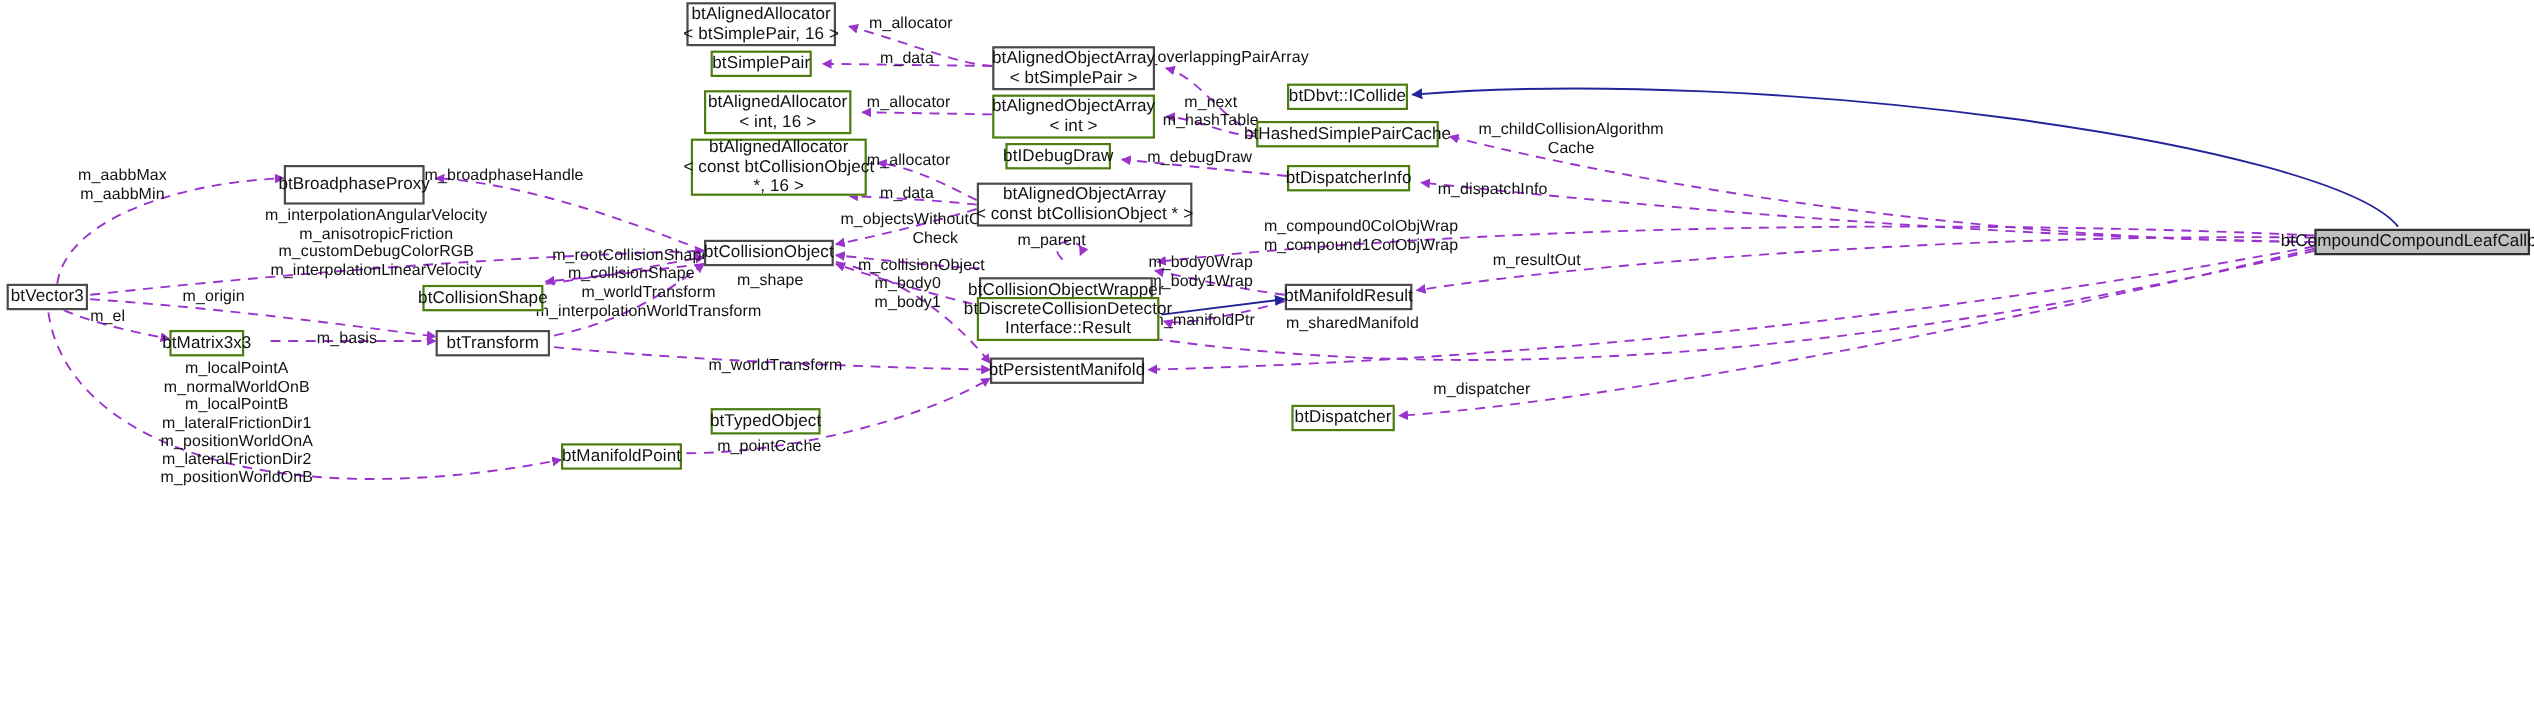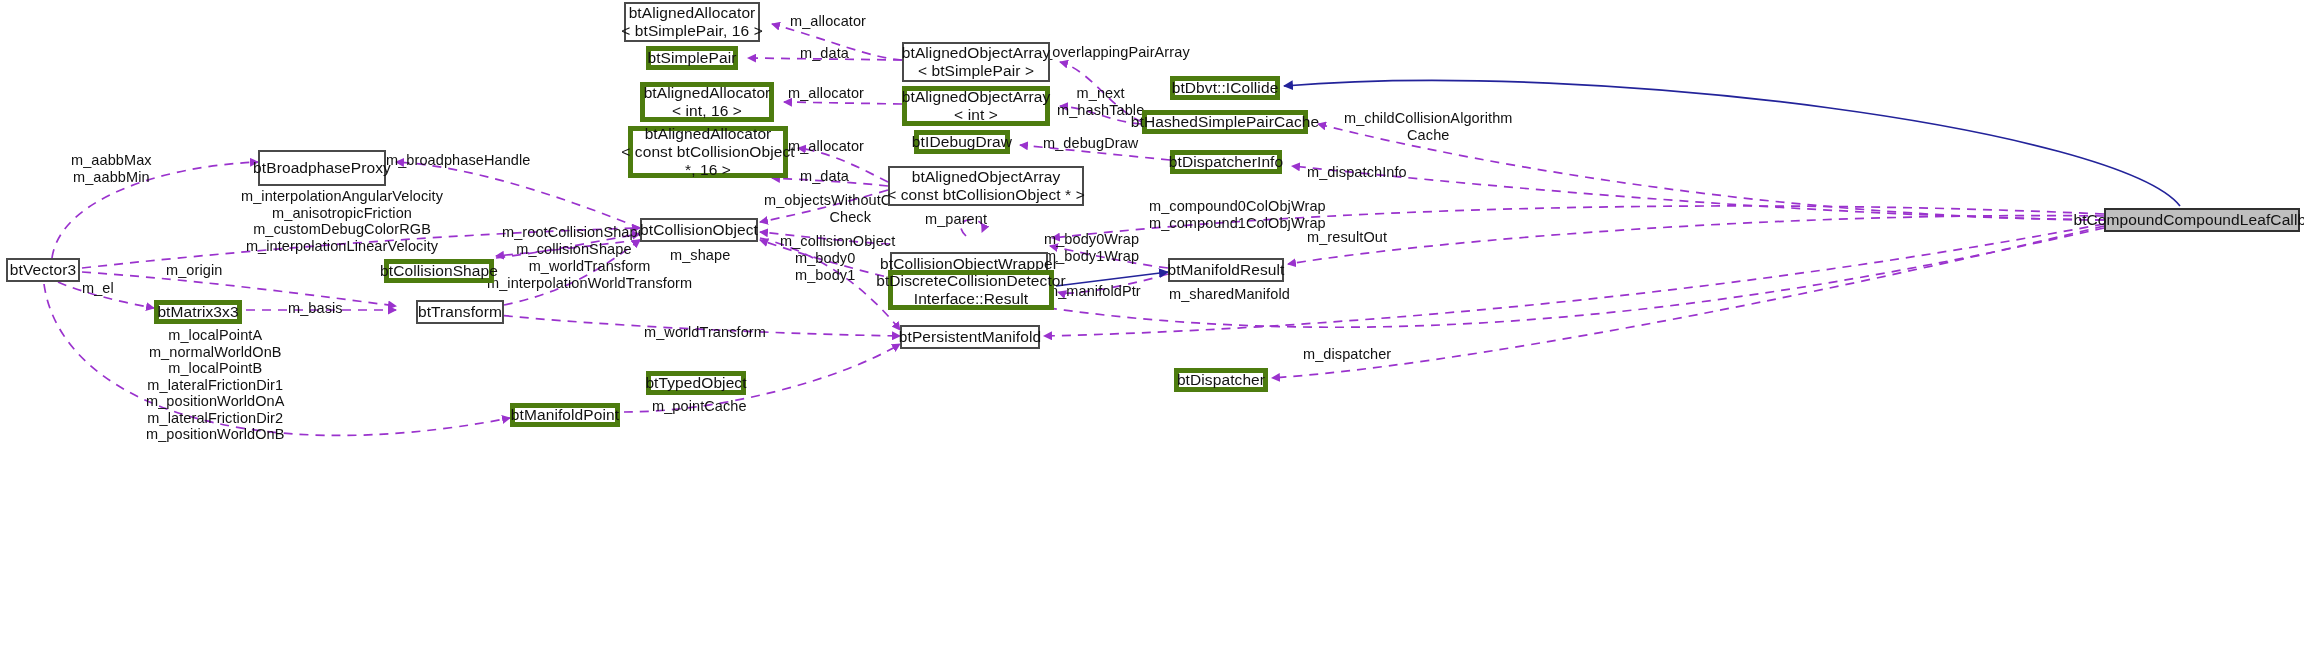--- a/index.html
+++ b/index.html
@@ -20,21 +20,21 @@
     left: 0;
     top: 0;
     width: 2304px;
     height: 650px;
     pointer-events: none;
   }
   .uml-node {
     position: absolute;
     box-sizing: border-box;
     background: #ffffff;
-    border: 5px solid #4d7c0f;
+    border: 2px solid #4d7c0f;
     color: #111111;
     font-size: 15.5px;
     line-height: 1.18;
     text-align: center;
     display: flex;
     flex-direction: column;
     align-items: center;
     justify-content: center;
     white-space: pre;
     letter-spacing: 0.1px;
@@ -156,22 +156,22 @@
       <div class="uml-node" style="left: 640px; top: 82px; width: 134px; height: 40px;"><span>btAlignedAllocator</span><span>&lt; int, 16 &gt;</span></div>
       <div class="uml-node" style="left: 628px; top: 126px; width: 160px; height: 52px;"><span>btAlignedAllocator</span><span>&lt; const btCollisionObject</span><span>*, 16 &gt;</span></div>
       <div class="uml-node thick" style="left: 258px; top: 150px; width: 128px; height: 36px;"><span>btBroadphaseProxy</span></div>
       <div class="uml-node thick" style="left: 902px; top: 42px; width: 148px; height: 40px;"><span>btAlignedObjectArray</span><span>&lt; btSimplePair &gt;</span></div>
       <div class="uml-node" style="left: 902px; top: 86px; width: 148px; height: 40px;"><span>btAlignedObjectArray</span><span>&lt; int &gt;</span></div>
       <div class="uml-node" style="left: 914px; top: 130px; width: 96px; height: 24px;"><span>btIDebugDraw</span></div>
       <div class="uml-node thick" style="left: 888px; top: 166px; width: 196px; height: 40px;"><span>btAlignedObjectArray</span><span>&lt; const btCollisionObject * &gt;</span></div>
       <div class="uml-node thick" style="left: 640px; top: 218px; width: 118px; height: 24px;"><span>btCollisionObject</span></div>
       <div class="uml-node" style="left: 384px; top: 259px; width: 110px; height: 24px;"><span>btCollisionShape</span></div>
       <div class="uml-node thick" style="left: 6px; top: 258px; width: 74px; height: 24px;"><span>btVector3</span></div>
-      <div class="uml-node" style="left: 154px; top: 300px; width: 88px; height: 24px;"><span>btMatrix3x3</span></div>
-      <div class="uml-node thick" style="left: 416px; top: 300px; width: 88px; height: 24px; justify-content: center;"><span>btTransform</span></div>
+      <div class="uml-node" style="left: 154px; top: 300px; width: 68px; height: 24px;"><span>btMatrix3x3</span></div>
+      <div class="uml-node thick" style="left: 396px; top: 300px; width: 104px; height: 24px; justify-content: center;"><span>btTransform</span></div>
       <div class="uml-node" style="left: 646px; top: 371px; width: 100px; height: 24px;"><span>btTypedObject</span></div>
       <div class="uml-node" style="left: 510px; top: 403px; width: 110px; height: 24px;"><span>btManifoldPoint</span></div>
       <div class="uml-node thick" style="left: 890px; top: 252px; width: 158px; height: 24px;"><span>btCollisionObjectWrapper</span></div>
       <div class="uml-node" style="left: 888px; top: 270px; width: 166px; height: 40px;"><span>btDiscreteCollisionDetector</span><span>Interface::Result</span></div>
       <div class="uml-node thick" style="left: 900px; top: 325px; width: 140px; height: 24px; justify-content: center;"><span>btPersistentManifold</span></div>
       <div class="uml-node" style="left: 1170px; top: 76px; width: 110px; height: 24px;"><span>btDbvt::ICollide</span></div>
       <div class="uml-node" style="left: 1142px; top: 110px; width: 166px; height: 24px;"><span>btHashedSimplePairCache</span></div>
       <div class="uml-node" style="left: 1170px; top: 150px; width: 112px; height: 24px;"><span>btDispatcherInfo</span></div>
       <div class="uml-node thick" style="left: 1168px; top: 258px; width: 116px; height: 24px;"><span>btManifoldResult</span></div>
       <div class="uml-node" style="left: 1174px; top: 368px; width: 94px; height: 24px;"><span>btDispatcher</span></div>
@@ -200,21 +200,21 @@
       <div class="edge-label" style="left: 764px; top: 192px;">m_objectsWithoutCollision
 Check</div>
       <div class="edge-label" style="left: 925px; top: 211px;">m_parent</div>
       <div class="edge-label" style="left: 1149px; top: 198px;">m_compound0ColObjWrap
 m_compound1ColObjWrap</div>
       <div class="edge-label" style="left: 502px; top: 224px;">m_rootCollisionShape
 m_collisionShape</div>
       <div class="edge-label" style="left: 780px; top: 233px;">m_collisionObject</div>
       <div class="edge-label" style="left: 1044px; top: 231px;">m_body0Wrap
 m_body1Wrap</div>
-      <div class="edge-label" style="left: 1307px; top: 229px; text-align: right;">m_resultOut</div>
+      <div class="edge-label" style="left: 1357px; top: 229px; text-align: right;">m_resultOut</div>
       <div class="edge-label" style="left: 670px; top: 247px;">m_shape</div>
       <div class="edge-label" style="left: 487px; top: 258px;">m_worldTransform
 m_interpolationWorldTransform</div>
       <div class="edge-label" style="left: 166px; top: 262px;">m_origin</div>
       <div class="edge-label" style="left: 795px; top: 250px;">m_body0
 m_body1</div>
       <div class="edge-label" style="left: 82px; top: 280px;">m_el</div>
       <div class="edge-label" style="left: 1046px; top: 283px;">m_manifoldPtr</div>
       <div class="edge-label" style="left: 1169px; top: 286px;">m_sharedManifold</div>
       <div class="edge-label" style="left: 288px; top: 300px;">m_basis</div>

